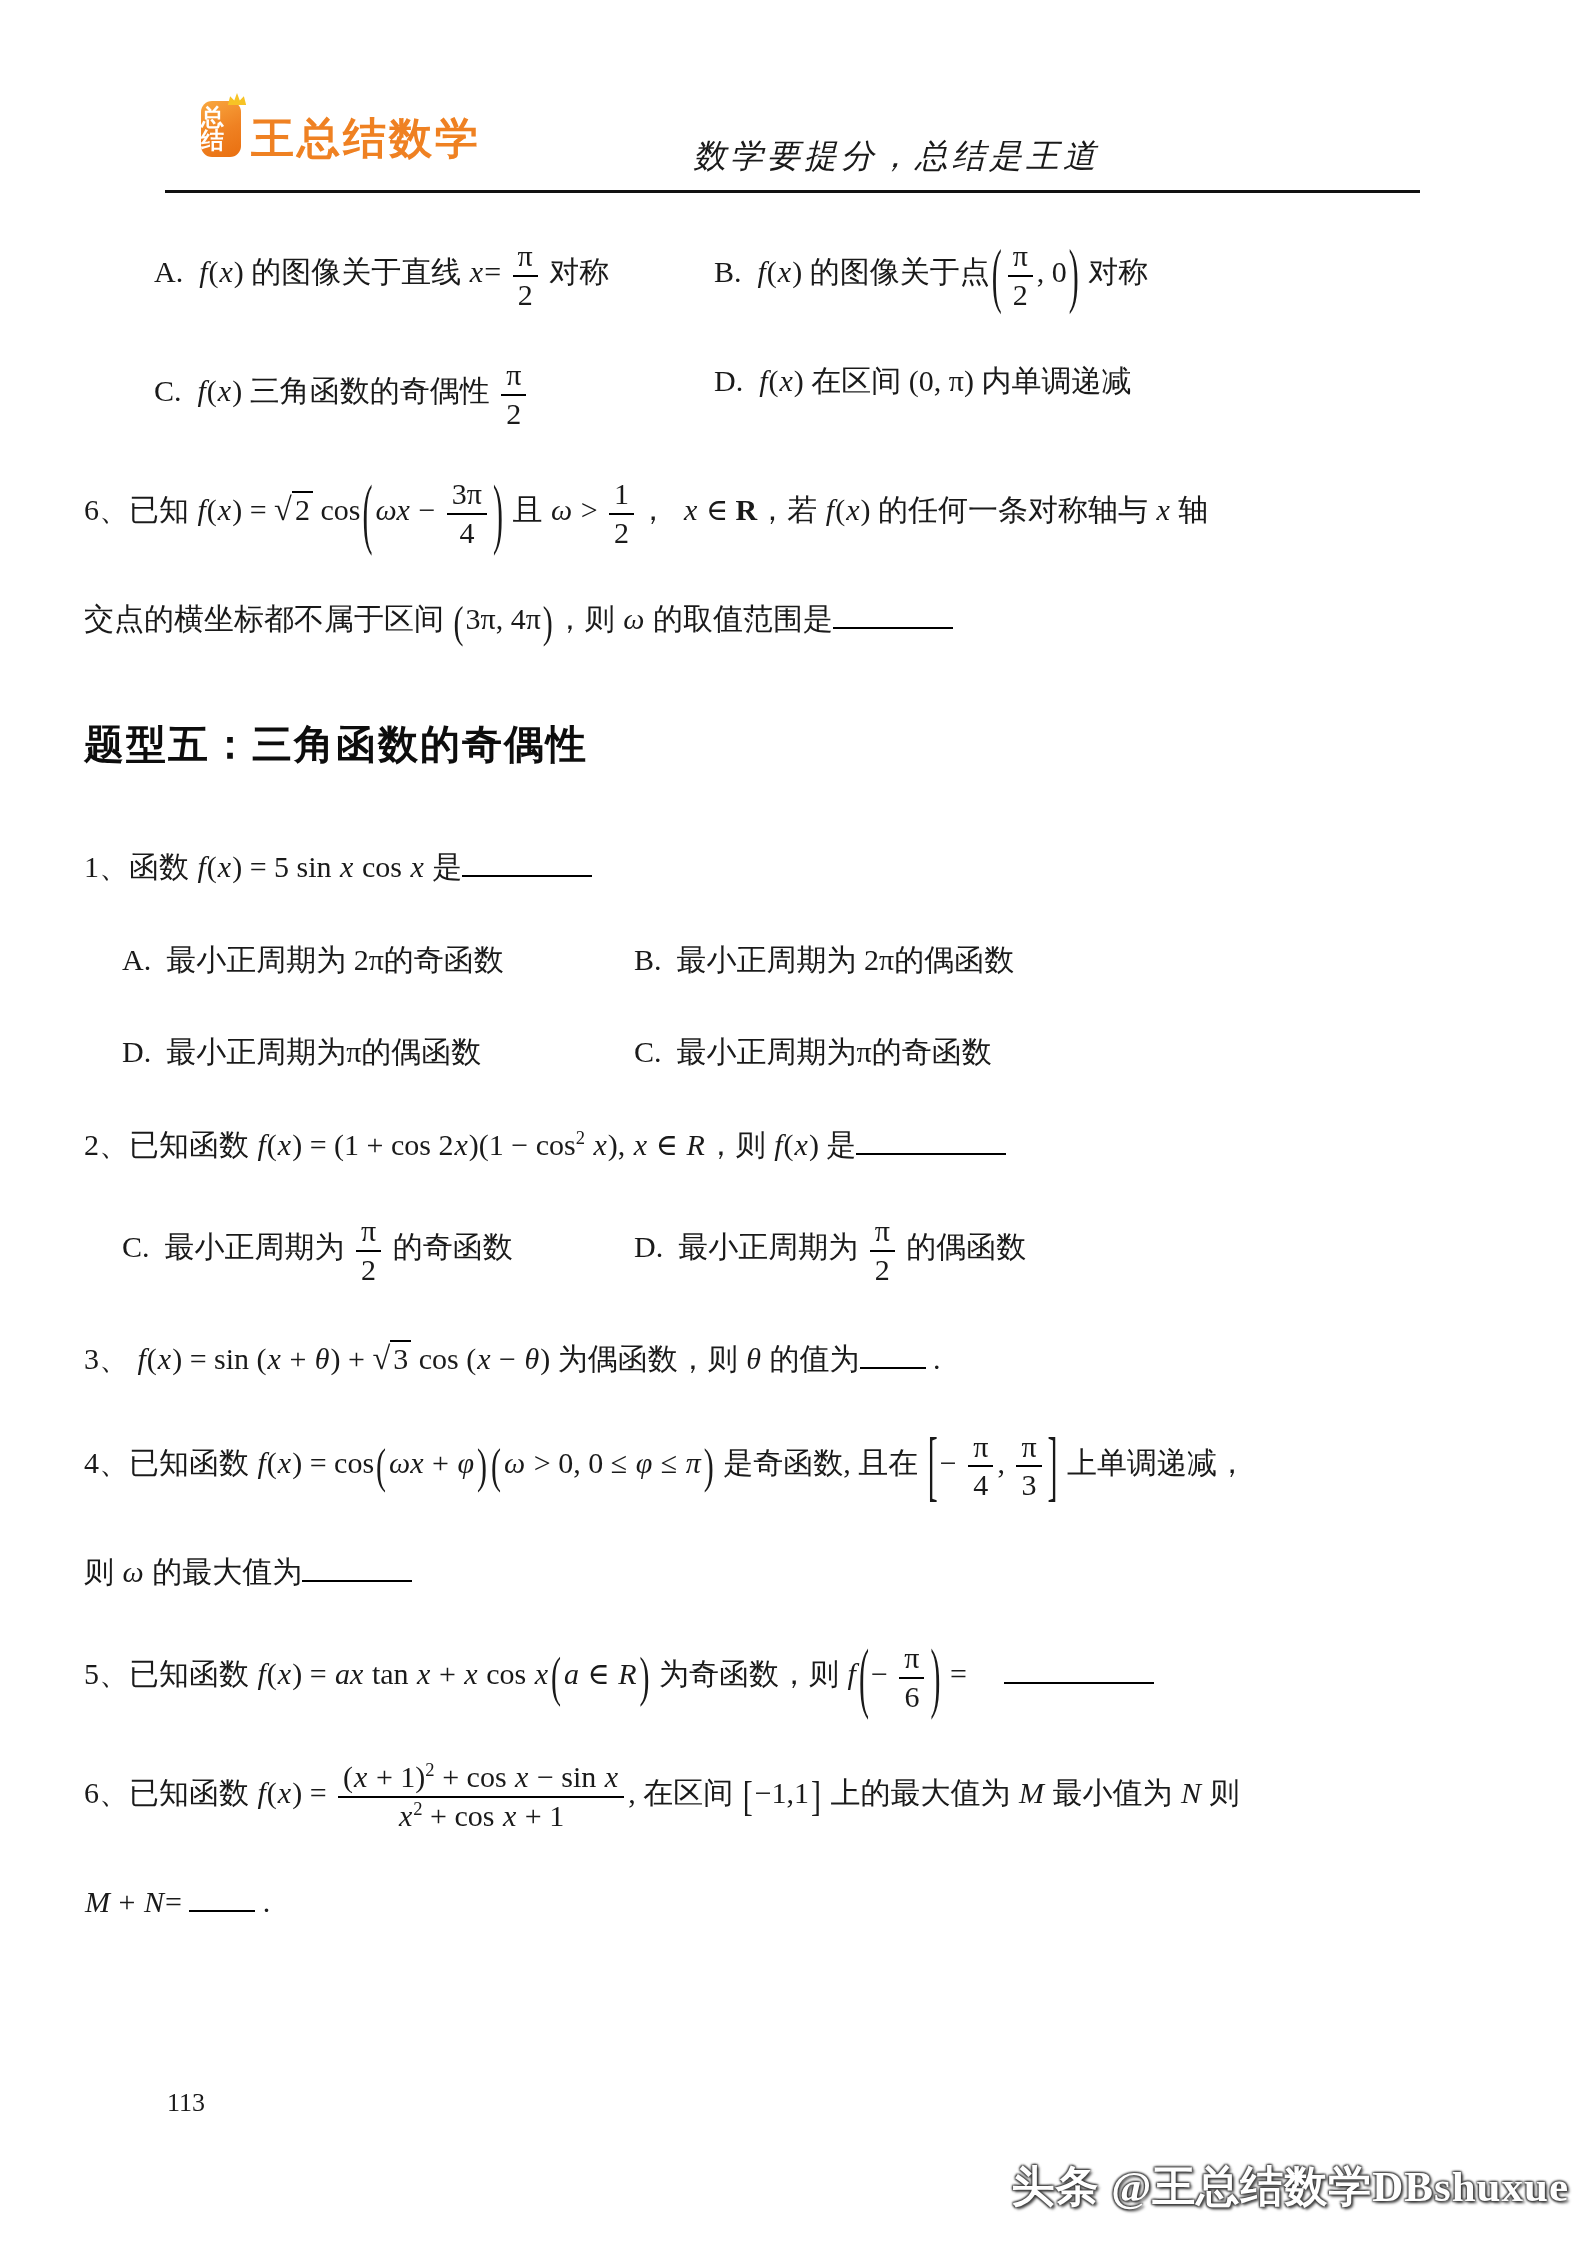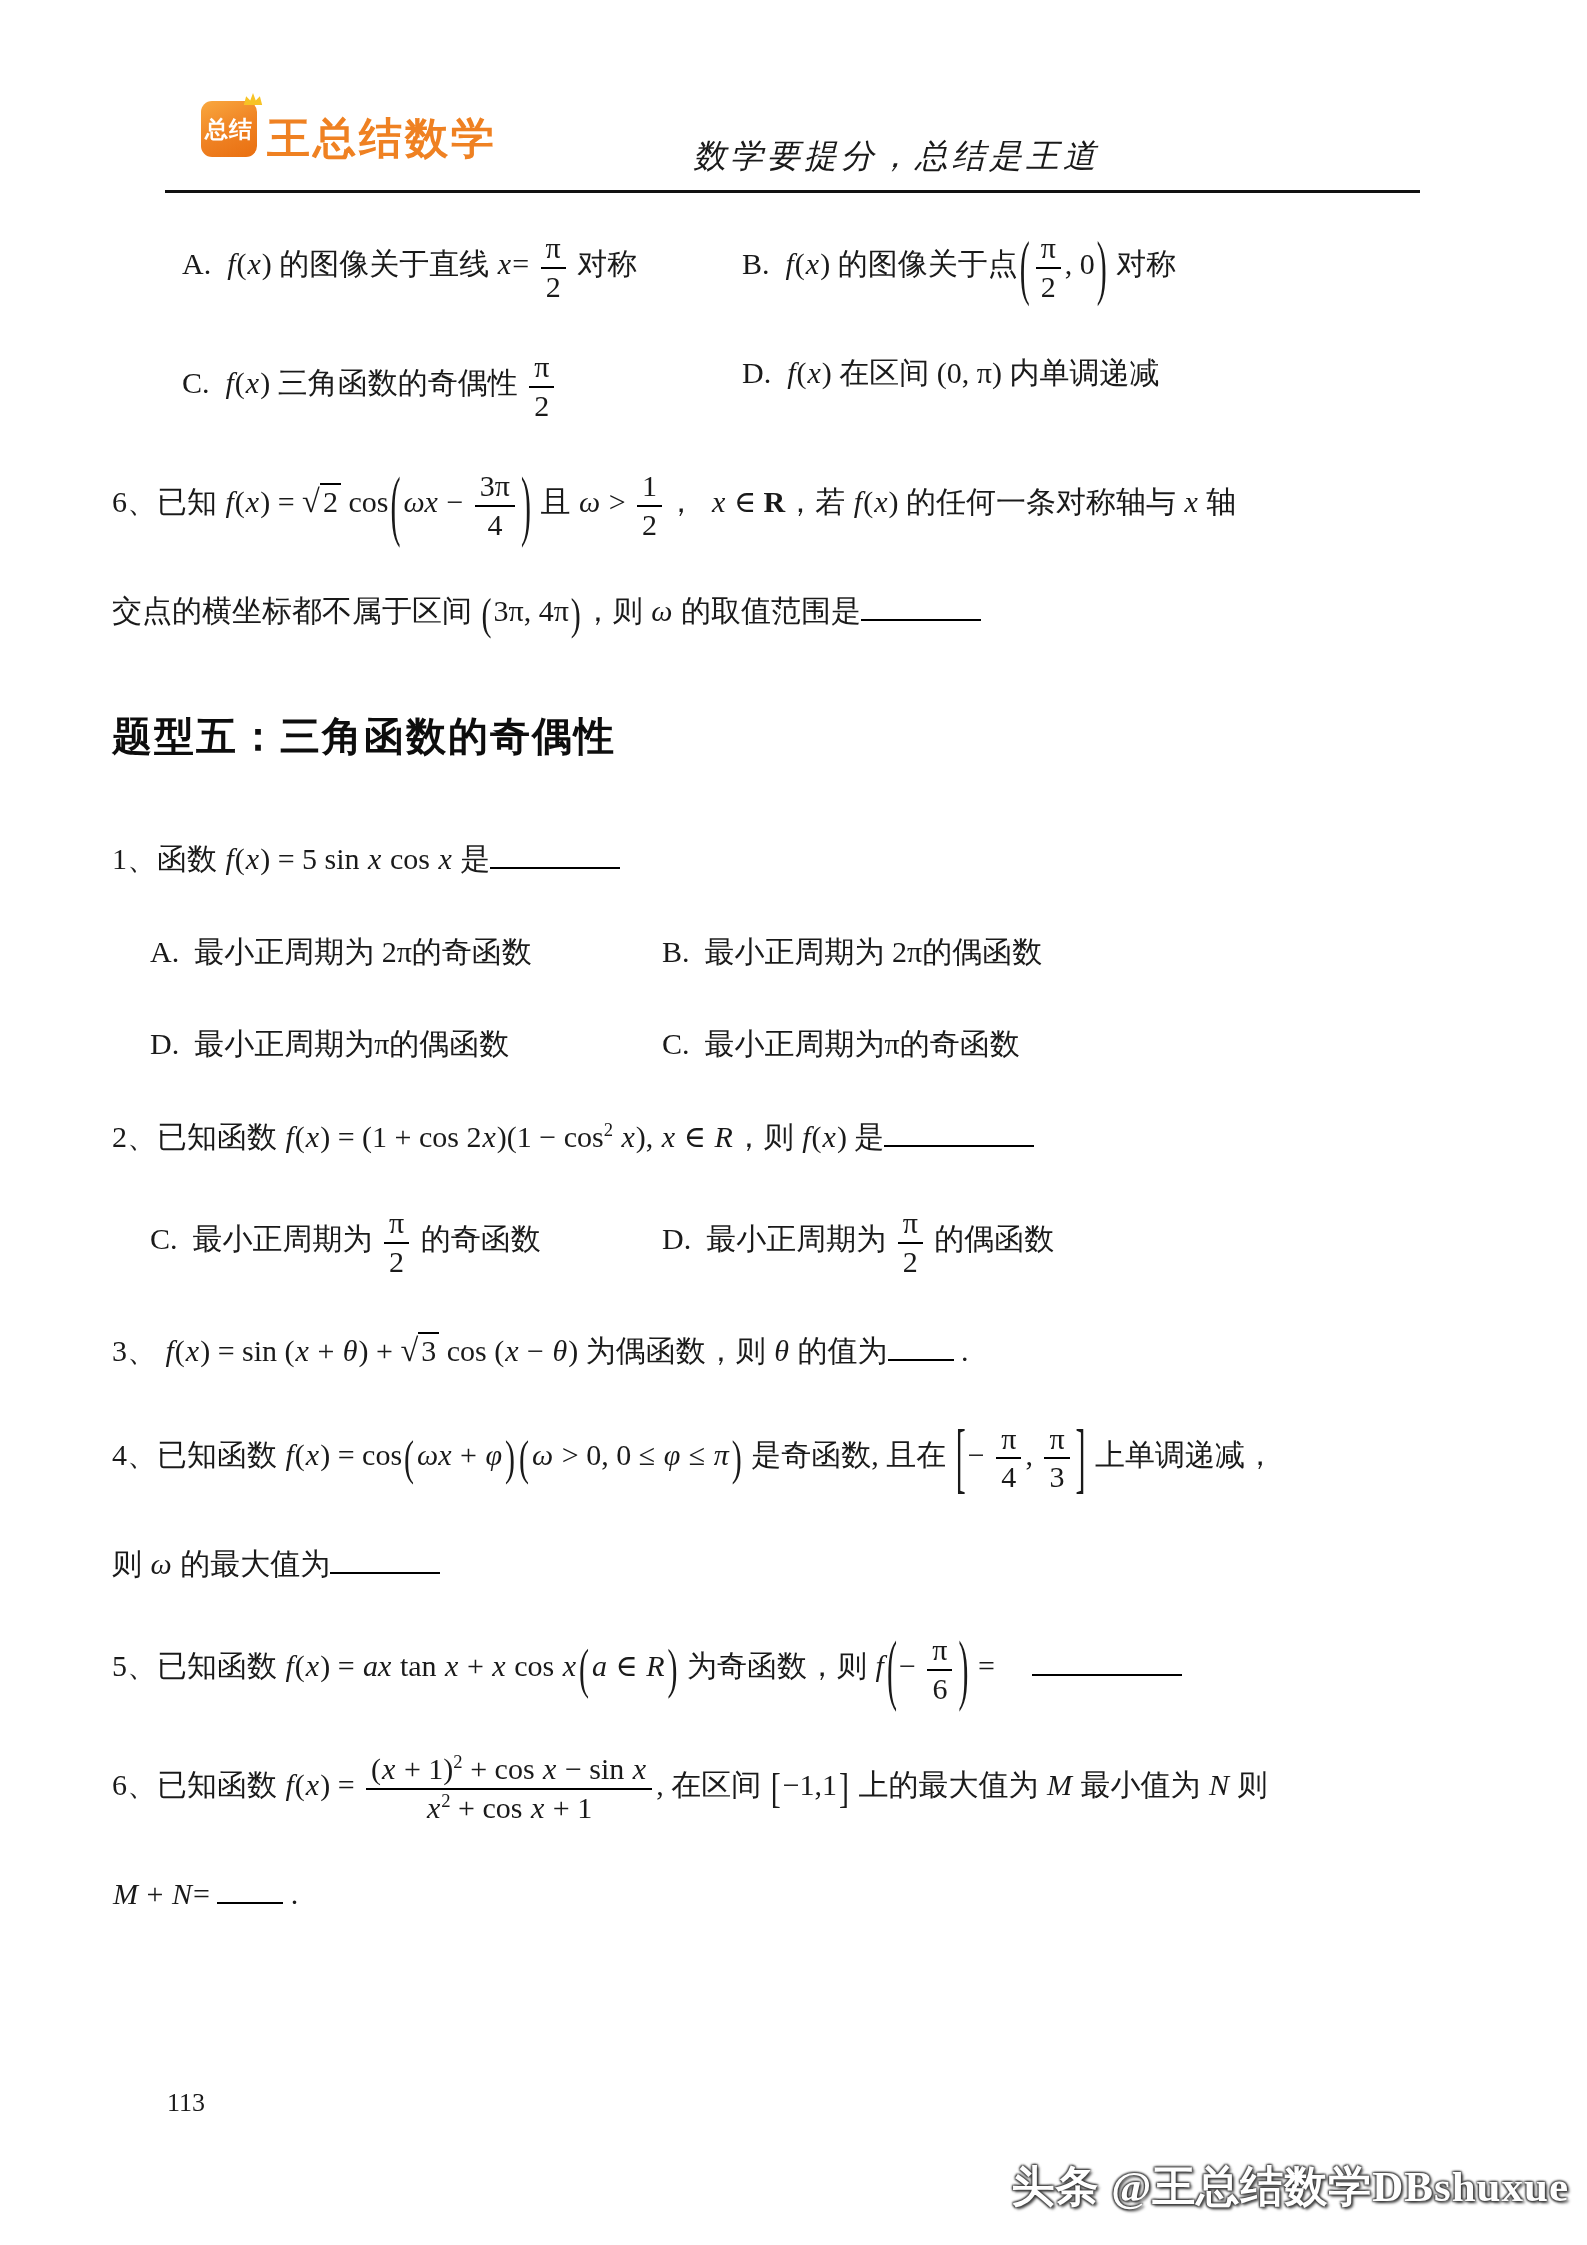--- a/index.html
+++ b/index.html
@@ -2,33 +2,33 @@
 <html><head>
 <meta charset="utf-8">
 <style>
   html,body{margin:0;padding:0;background:#fff;}
   .page{position:relative;width:1587px;height:2245px;background:#fff;overflow:hidden;
         font-family:"Liberation Serif","DejaVu Serif",serif;color:#1a1a1a;}
 
   
   header{position:relative;height:190px;margin:0 167px 0 165px;border-bottom:3px solid #111;}
   .logo{position:absolute;left:36px;top:90px;display:flex;align-items:center;}
-  .badge{position:relative;width:56px;height:56px;border-radius:11px;
+  .badge{position:relative;width:40px;height:56px;border-radius:11px;
          background:linear-gradient(155deg,#f9a83f 0%,#ef8122 55%,#e96f10 100%);
          display:flex;align-items:center;justify-content:center;}
   .badge-text{color:#fff;font-weight:bold;font-size:23px;line-height:1;
               font-family:"Liberation Sans","DejaVu Sans",sans-serif;letter-spacing:1px;}
   .crown{position:absolute;top:-9px;right:-7px;width:22px;height:15px;}
   .brand{margin-left:10px;color:#ef8122;font-size:43px;font-weight:bold;letter-spacing:3px;
          font-family:"Liberation Sans","DejaVu Sans",sans-serif;margin-top:20px;}
   .tagline{position:absolute;left:528px;top:134px;font-size:33px;font-style:italic;
            font-family:"Liberation Serif","DejaVu Serif",serif;letter-spacing:4px;}
 
   
-  main{margin:0 167px 0 112px;padding-top:12px;}
+  main{margin:0 167px 0 84px;padding-top:20px;}
   .qline,.opt-row{font-size:30px;line-height:1.55;margin:46px 0;}
   .opt-row{display:grid;}
   .opt-row.top{padding-left:70px;grid-template-columns:560px 1fr;}
   .opt-row.sub{padding-left:38px;grid-template-columns:512px 1fr;}
   .opt-row.top:first-child{margin-top:26px;}
   .gap-lg{margin-top:72px;}
   .sec-heading{margin:72px 0 64px 0;font-size:40px;font-weight:bold;color:#0d0d0d;
                font-family:"Liberation Sans","DejaVu Sans",sans-serif;letter-spacing:2px;}
 
   

